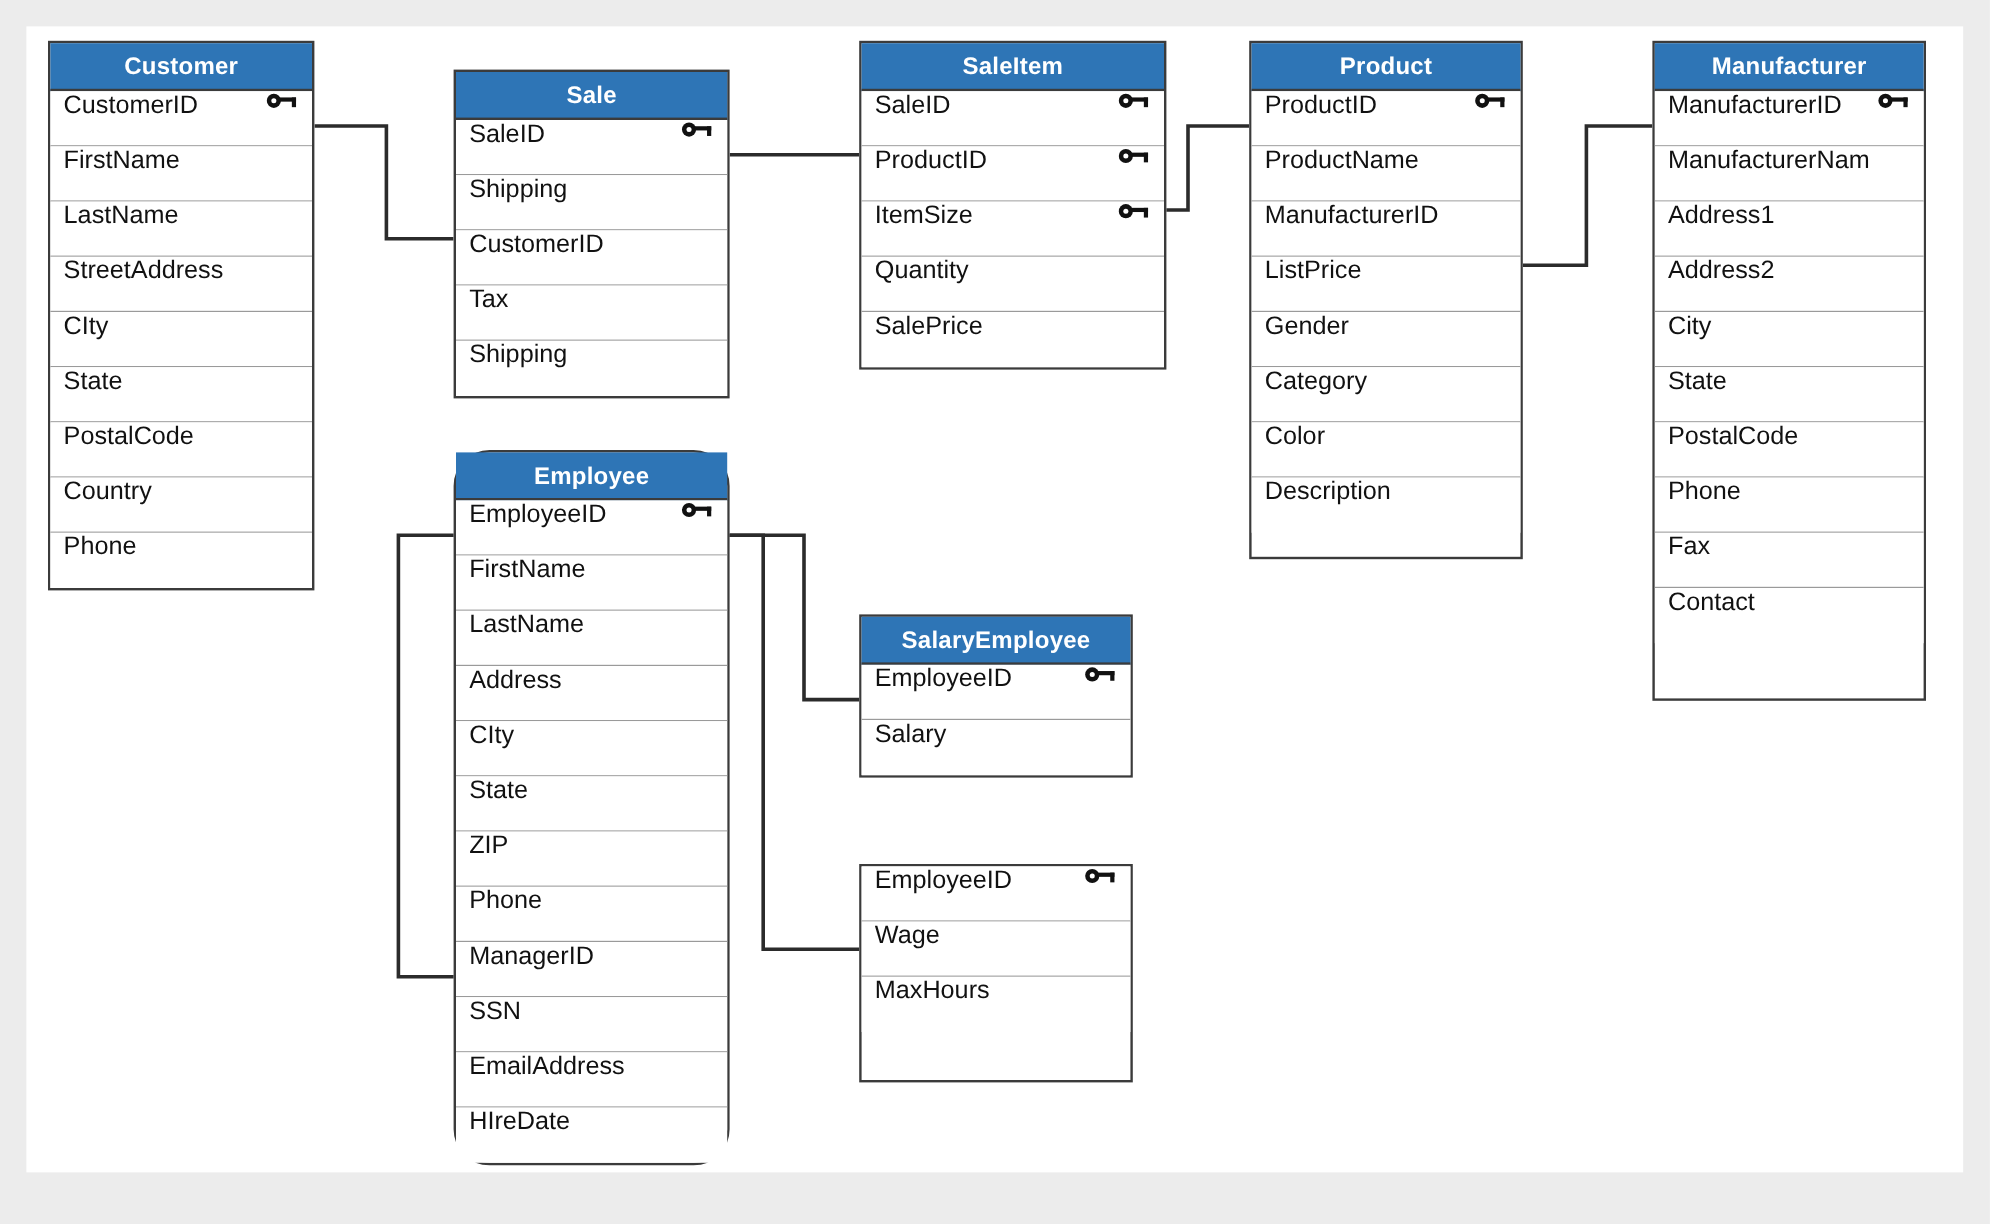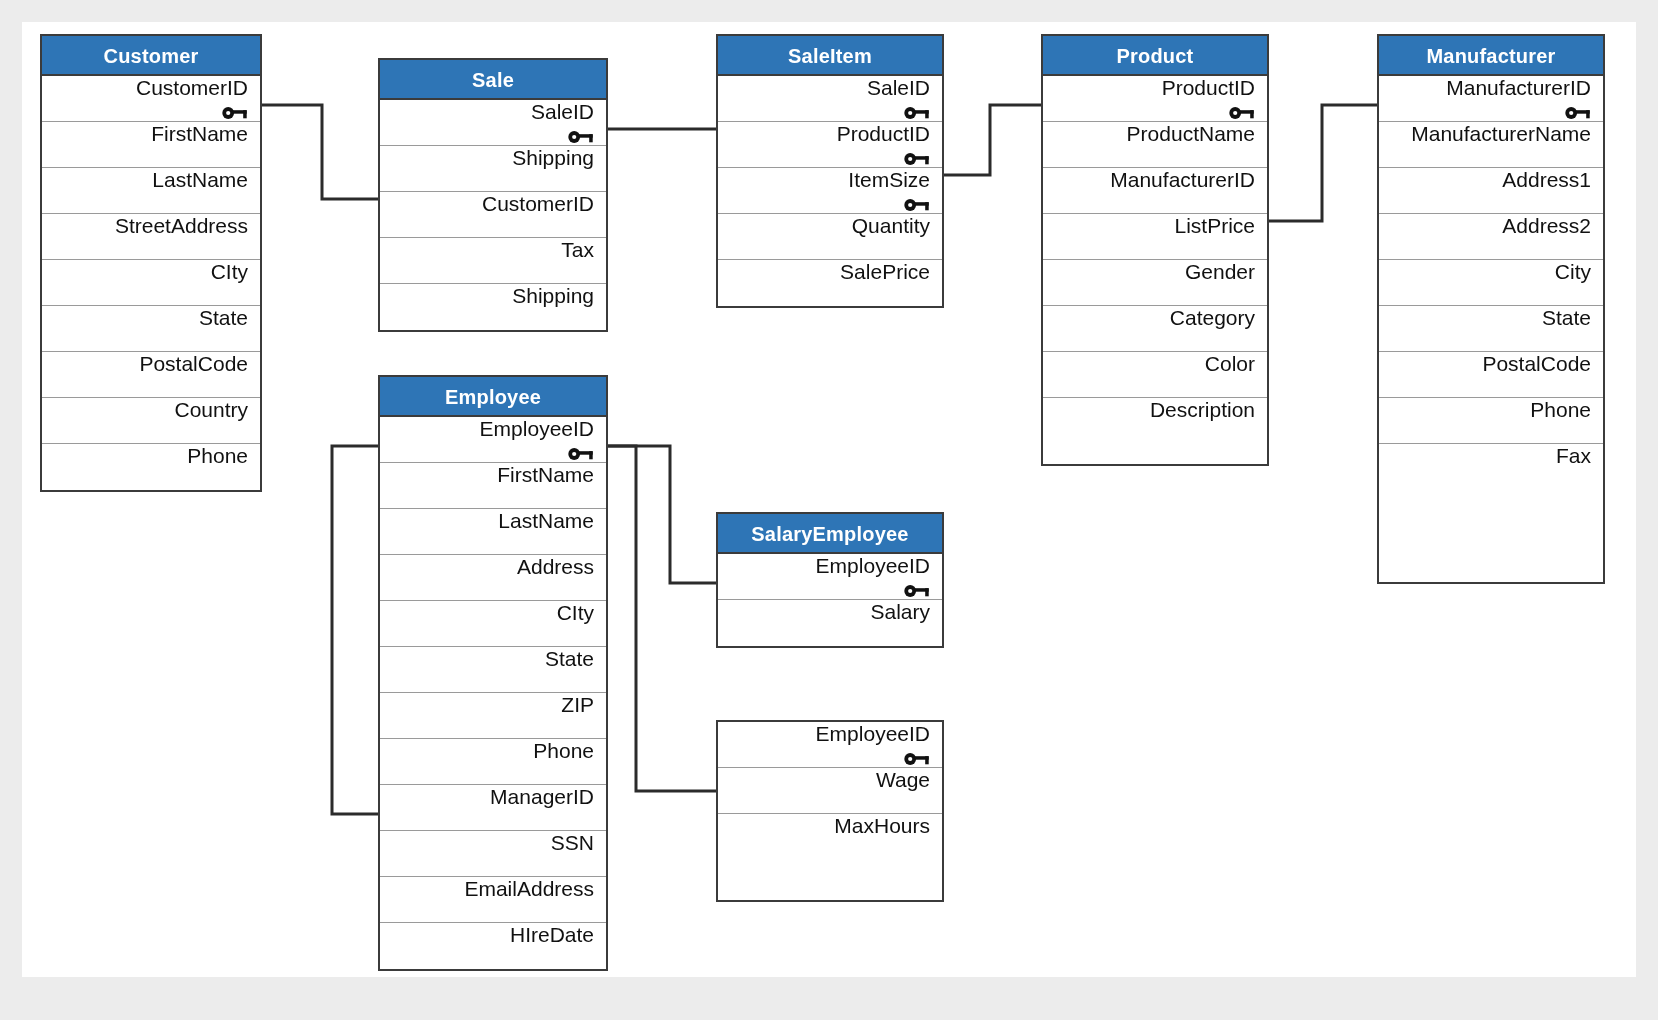--- a/index.html
+++ b/index.html
@@ -58,26 +58,25 @@
     letter-spacing: 0.2px;
     border-bottom: 2px solid #3b3b3b;
     overflow: hidden;
     white-space: nowrap;
   }
 
   .attr-row {
     box-sizing: border-box;
     height: 46px;
     display: flex;
-    align-items: flex-end;
+    align-items: flex-start;
     padding: 0 12px 0 11px;
     border-bottom: 1px solid #9a9a9a;
     background: #ffffff;
     overflow: hidden;
-    flex-direction: column;
   }
   .attr-row:last-child { border-bottom: none; }
 
   .attr-name {
     font-size: 21px;
     color: #111111;
     white-space: nowrap;
     flex: 1 1 auto;
     overflow: hidden;
   }
@@ -175,21 +174,21 @@
         </div>
         <div class="attr-row">
           <span class="attr-name">Tax</span>
           <span class="key-spacer"></span>
         </div>
         <div class="attr-row">
           <span class="attr-name">Shipping</span>
           <span class="key-spacer"></span>
         </div>
       </div>
-      <div class="entity" style="left: 694px; top: 12px; width: 228px; height: 274px;">
+      <div class="entity" style="left: 694px; top: 12px; width: 256px; height: 274px;">
         <div class="entity-header">SaleItem</div>
         <div class="attr-row">
           <span class="attr-name">SaleID</span>
           <svg class="key-icon" viewBox="0 0 26 16">
             <circle cx="6.2" cy="8" r="5.9" fill="#111111"></circle>
             <circle cx="6.2" cy="8" r="2.1" fill="#ffffff"></circle>
             <rect x="10.5" y="5.2" width="14.2" height="3.5" fill="#111111"></rect>
             <rect x="21.2" y="5.2" width="3.5" height="8.1" fill="#111111"></rect>
           </svg>
         </div>
@@ -296,22 +295,26 @@
           <span class="key-spacer"></span>
         </div>
         <div class="attr-row">
           <span class="attr-name">Phone</span>
           <span class="key-spacer"></span>
         </div>
         <div class="attr-row">
           <span class="attr-name">Fax</span>
           <span class="key-spacer"></span>
         </div>
-      </div>
-      <div class="entity" style="left: 356px; top: 353px; width: 230px; height: 596px;">
+        <div class="attr-row">
+          <span class="attr-name">Contact</span>
+          <span class="key-spacer"></span>
+        </div>
+      </div>
+      <div class="entity" style="left: 356px; top: 353px; width: 230px; height: 596px; border-radius: 30px;">
         <div class="entity-header">Employee</div>
         <div class="attr-row">
           <span class="attr-name">EmployeeID</span>
           <svg class="key-icon" viewBox="0 0 26 16">
             <circle cx="6.2" cy="8" r="5.9" fill="#111111"></circle>
             <circle cx="6.2" cy="8" r="2.1" fill="#ffffff"></circle>
             <rect x="10.5" y="5.2" width="14.2" height="3.5" fill="#111111"></rect>
             <rect x="21.2" y="5.2" width="3.5" height="8.1" fill="#111111"></rect>
           </svg>
         </div>

